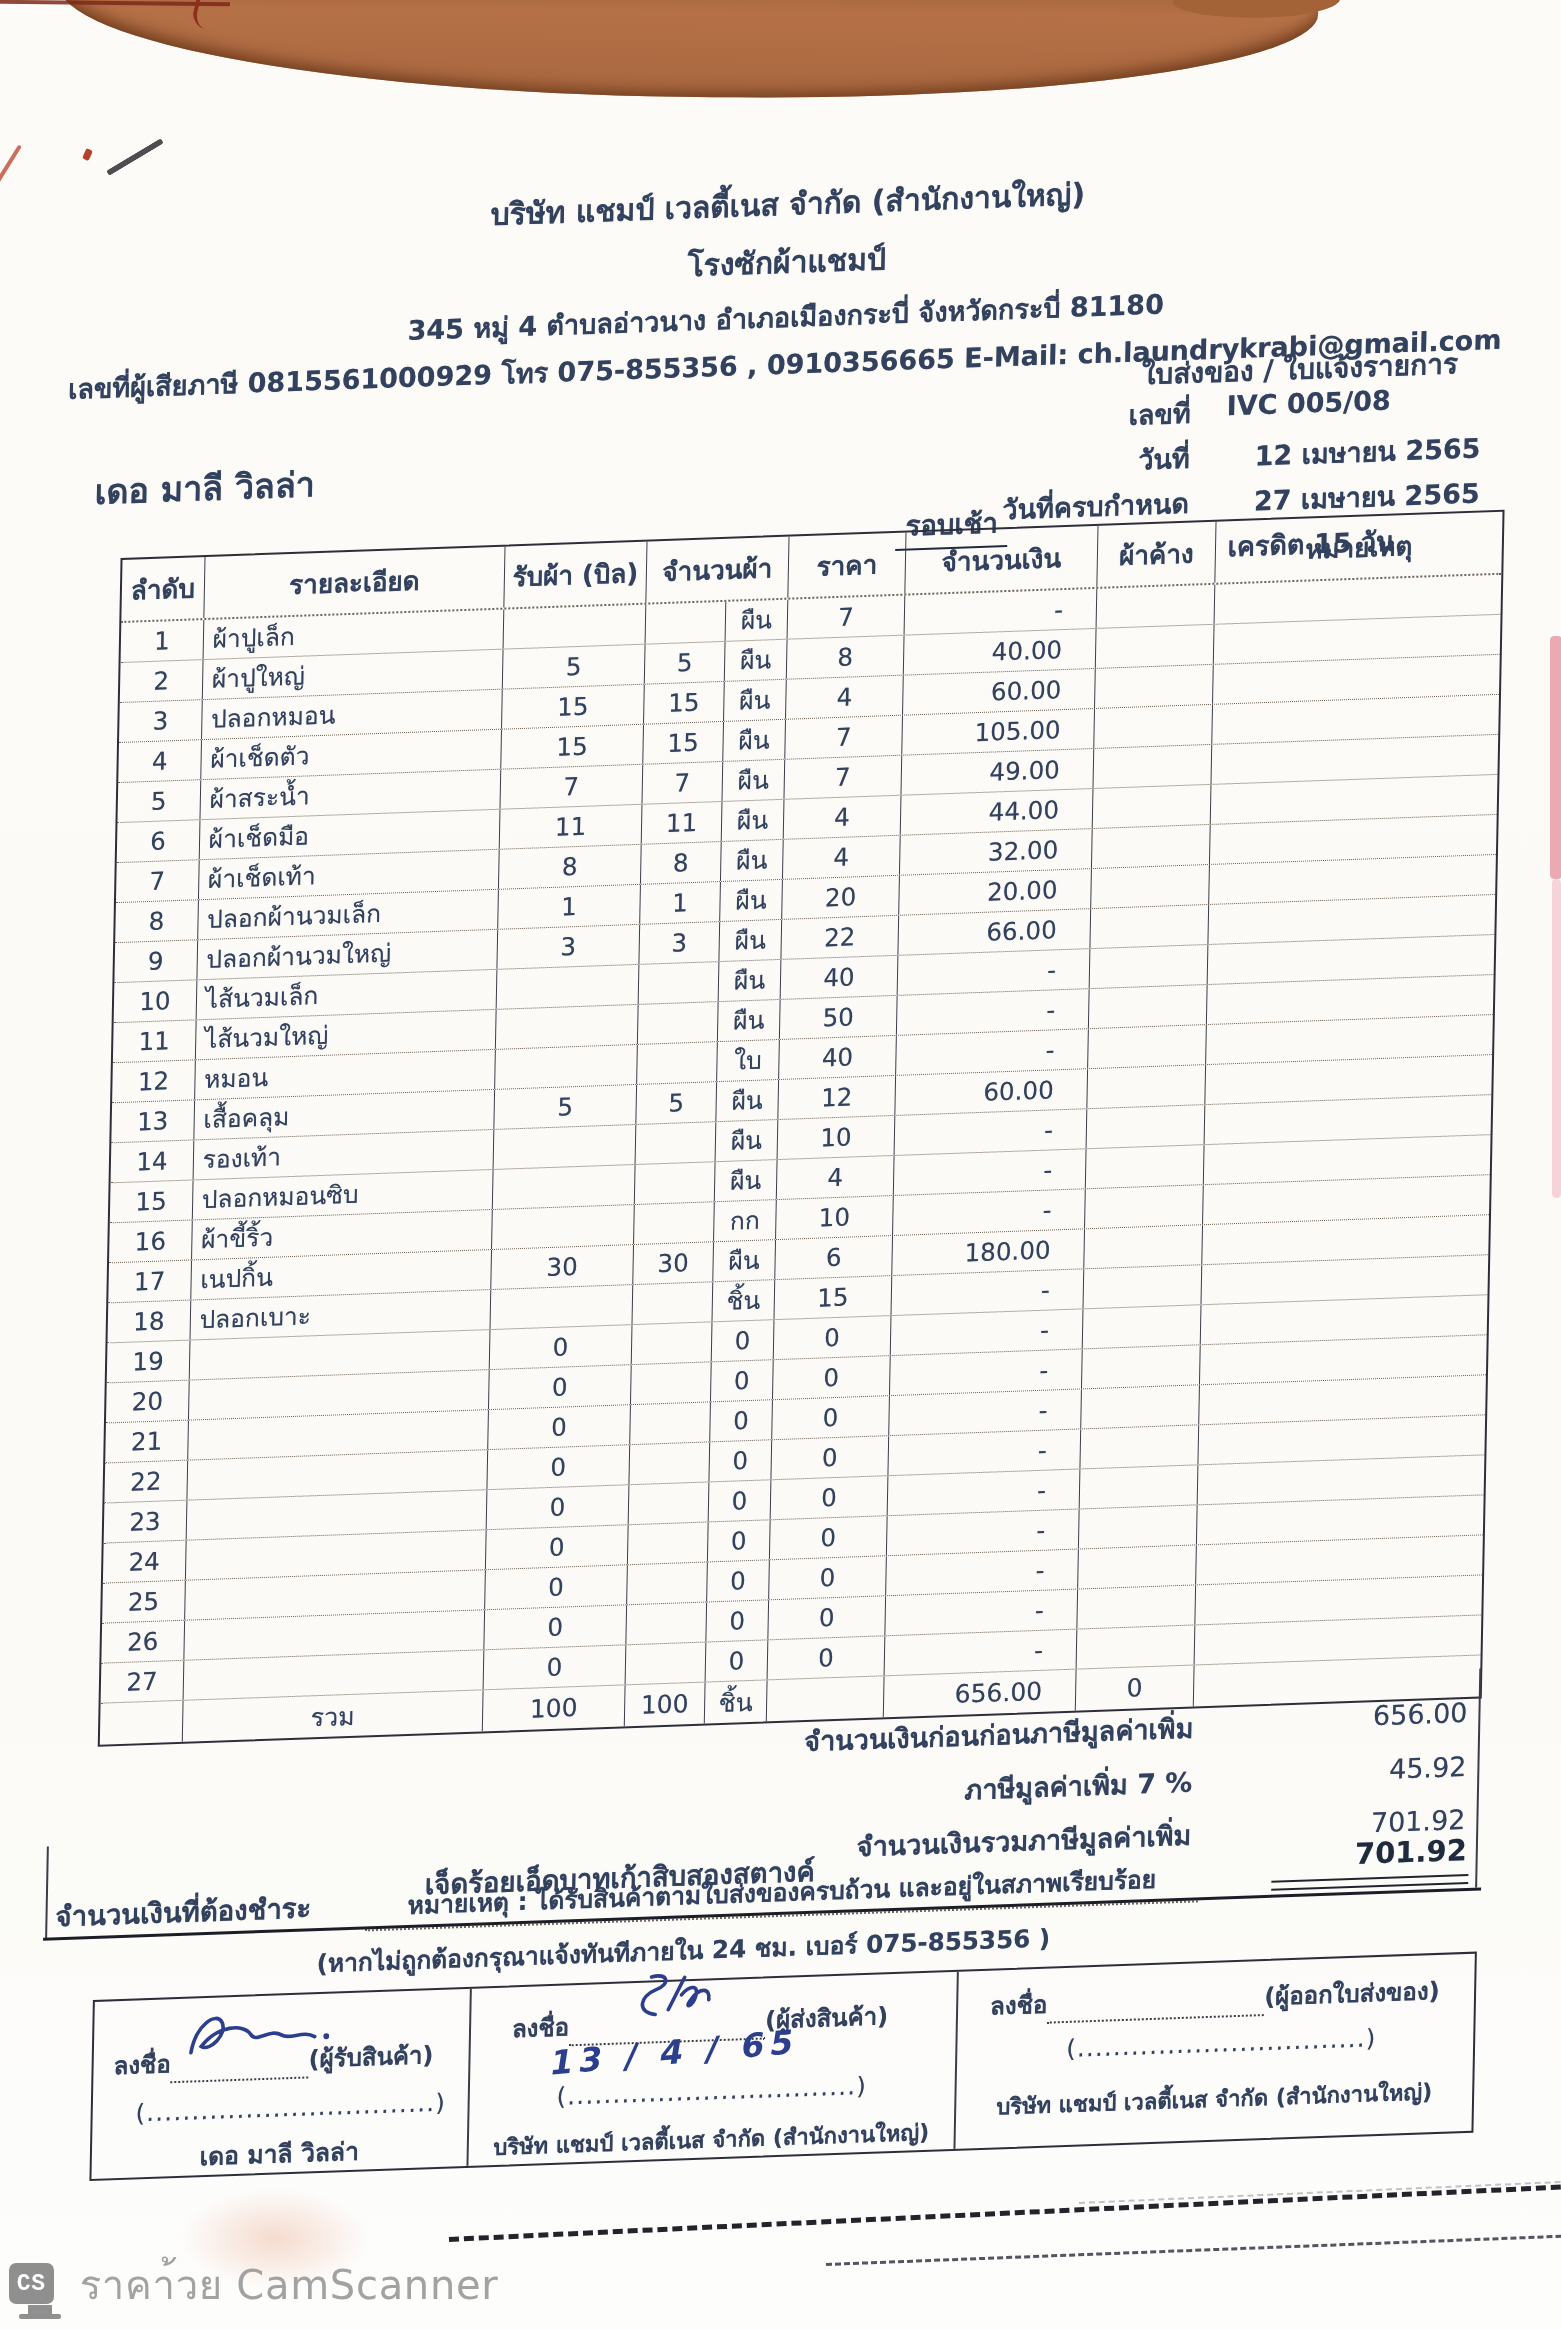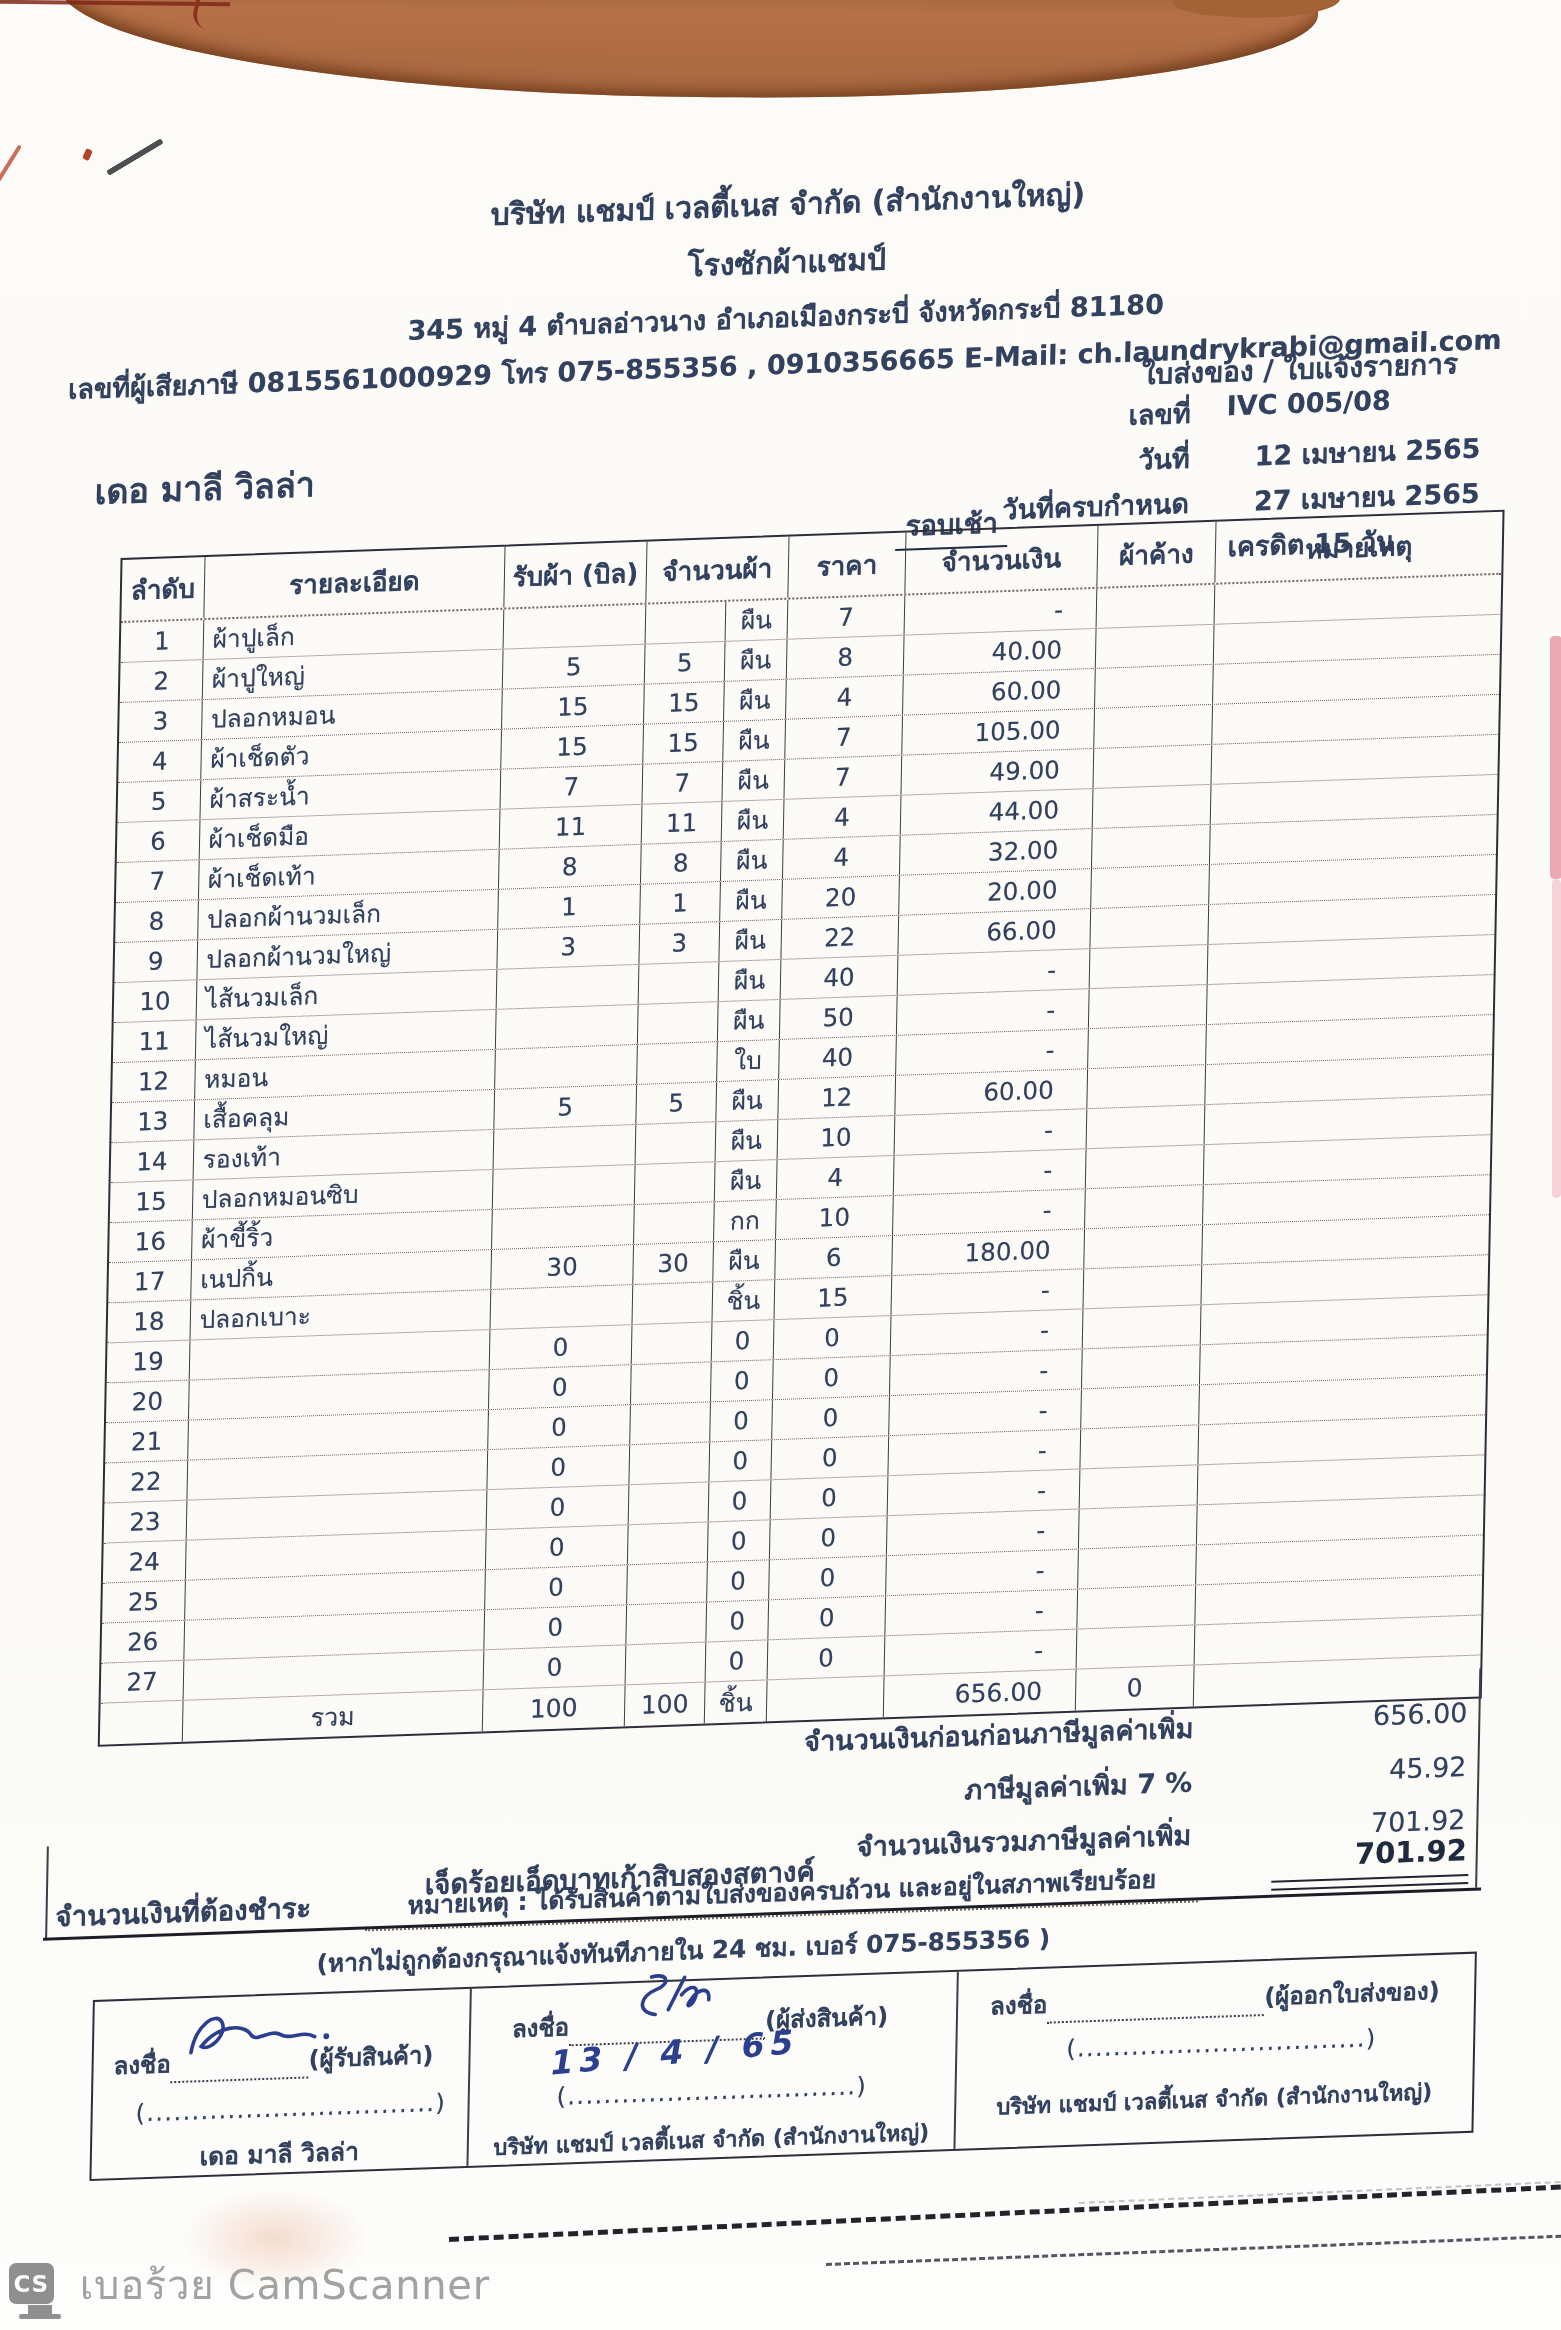--- a/index.html
+++ b/index.html
@@ -524,22 +524,22 @@
       </div>
 
     </div>
   </div>
 
   <div class="wavy3"></div>
   <div class="wavy1"></div>
   <div class="wavy2"></div>
 
   <div class="cs-wrap">
-    <div style="position:relative;width:52px;height:58px;">
+    <div style="position:relative;width:52px;height:58px;font-family:Liberation Mono, monospace;">
       <div class="cs-logo">CS</div>
       <div class="cs-stand"></div>
       <div class="cs-base"></div>
     </div>
-    <div class="cs-text">เบอร้วย CamScanner</div>
+    <div class="cs-text">ราคา้วย CamScanner</div>
   </div>
 
 </div>
 
 
 </body></html>

